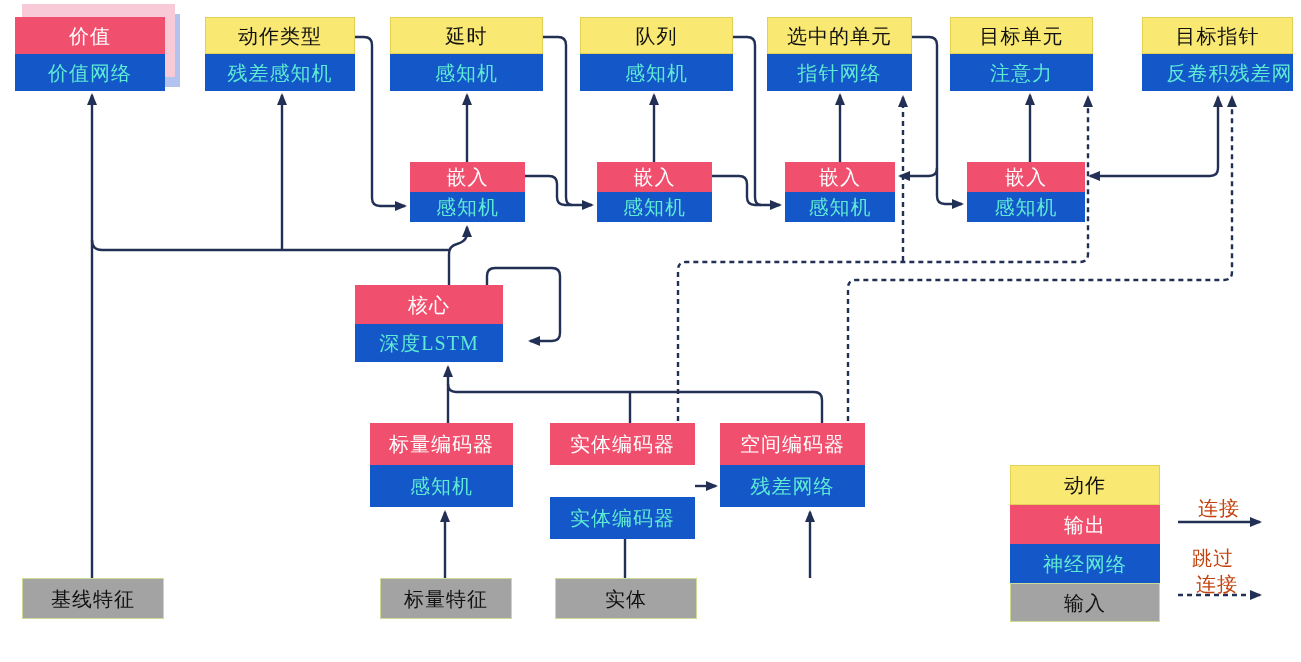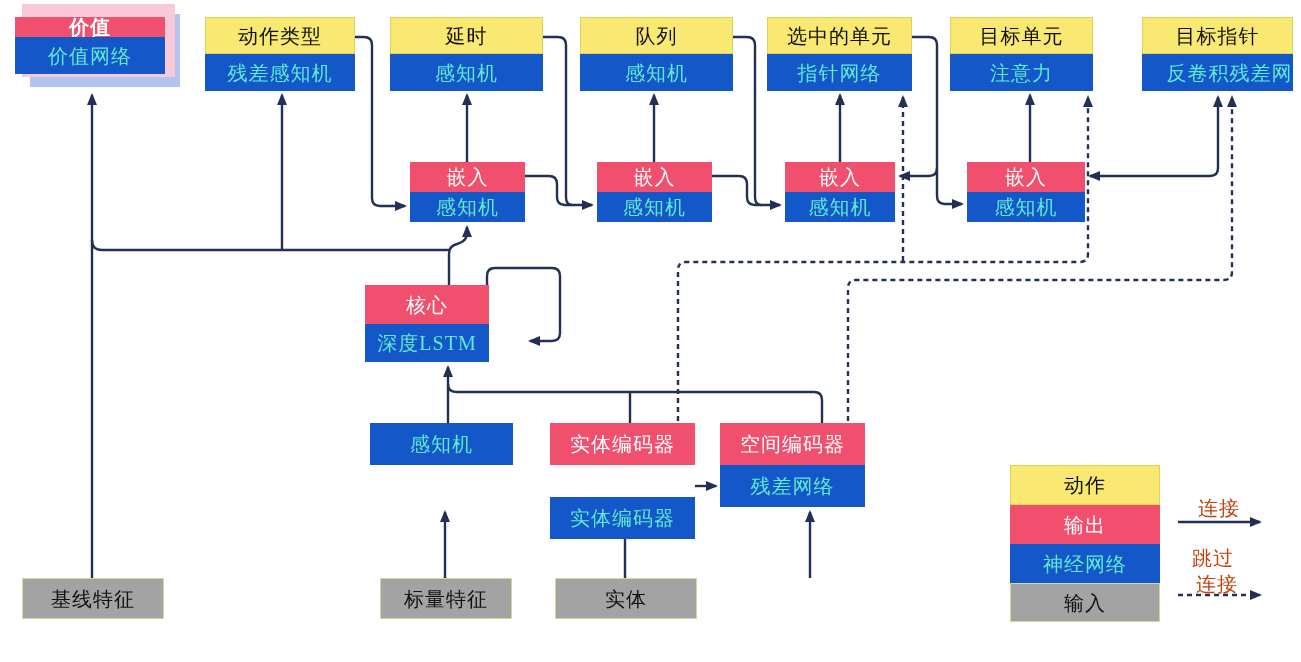--- a/index.html
+++ b/index.html
@@ -85,21 +85,21 @@
 
       <path d="M1178,522 L1260,522" marker-end="url(#ah)"></path>
       <path d="M1178,595 L1260,595" stroke-dasharray="5,4" marker-end="url(#ah)"></path>
     </g>
   </svg>
 
   <div class="sheet sheet-blue" style="left:30px;top:14px;width:150px;height:73px;"></div>
   <div class="sheet sheet-pink" style="left:22px;top:4px;width:153px;height:73px;"></div>
 
   <div class="node" style="left:15px;top:17px;width:150px;">
-    <div class="row rr" style="height:20px;font-weight:bold;">价值</div>
+    <div class="row rr" style="height:37px;">价值</div>
     <div class="row rb" style="height:37px;">价值网络</div>
   </div>
   <div class="node" style="left:205px;top:17px;width:150px;">
     <div class="row ry" style="height:35px;">动作类型</div>
     <div class="row rb" style="height:37px;">残差感知机</div>
   </div>
   <div class="node" style="left:390px;top:17px;width:153px;">
     <div class="row ry" style="height:35px;">延时</div>
     <div class="row rb" style="height:37px;">感知机</div>
   </div>
@@ -130,26 +130,27 @@
   </div>
   <div class="node" style="left:785px;top:162px;width:110px;">
     <div class="row rr" style="height:30px;">嵌入</div>
     <div class="row rb" style="height:30px;">感知机</div>
   </div>
   <div class="node" style="left:967px;top:162px;width:118px;">
     <div class="row rr" style="height:30px;">嵌入</div>
     <div class="row rb" style="height:30px;">感知机</div>
   </div>
 
-  <div class="node" style="left:365px;top:285px;width:124px;">
+  <div class="node" style="left:355px;top:285px;width:148px;">
     <div class="row rr" style="height:39px;">核心</div>
     <div class="row rb" style="height:38px;">深度LSTM</div>
   </div>
 
   <div class="node" style="left:370px;top:423px;width:143px;">
+    <div class="row rr" style="height:42px;">标量编码器</div>
     <div class="row rb" style="height:42px;">感知机</div>
   </div>
   <div class="node" style="left:550px;top:423px;width:145px;gap:32px;">
     <div class="row rr" style="height:42px;">实体编码器</div>
     <div class="row rb" style="height:42px;">实体编码器</div>
   </div>
   <div class="node" style="left:720px;top:423px;width:145px;">
     <div class="row rr" style="height:42px;">空间编码器</div>
     <div class="row rb" style="height:42px;">残差网络</div>
   </div>

